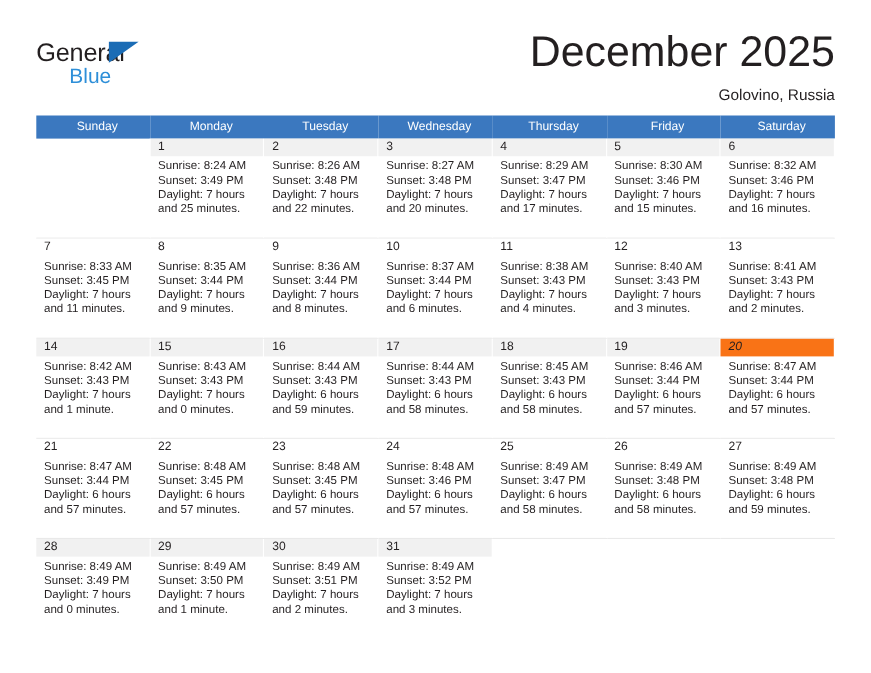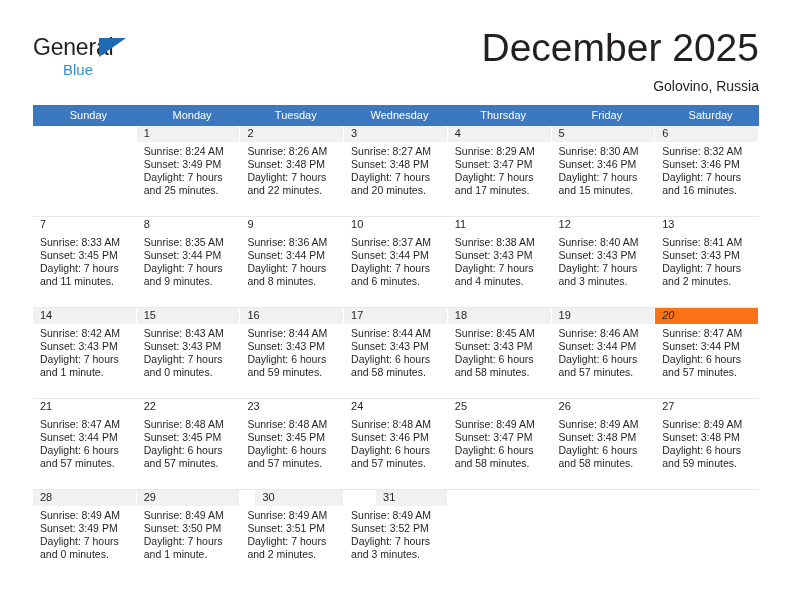--- a/index.html
+++ b/index.html
@@ -52,21 +52,21 @@
     top: 3px;
     width: 0;
     height: 0;
     border-left: 27px solid #1b6cb5;
     border-bottom: 19px solid transparent;
   }
   .logo-blue {
     position: absolute;
     left: 30px;
     top: 22px;
-    font-size: 15px;
+    font-size: 19px;
     color: #2e8fd8;
     line-height: 25px;
   }
   .title-block {
     position: absolute;
     right: 0;
     top: 0;
     text-align: right;
   }
   .cal-title {
@@ -495,32 +495,32 @@
               <div class="details">
                 <div>Sunrise: 8:49 AM</div>
                 <div>Sunset: 3:50 PM</div>
                 <div>Daylight: 7 hours</div>
                 <div>and 1 minute.</div>
               </div>
             </div>
           </td>
           <td>
             <div class="daycell shaded">
-              <div class="daynum-bar" style="background: rgb(241, 241, 241); margin-left: 15px;">30</div>
+              <div class="daynum-bar" style="background: rgb(241, 241, 241);">30</div>
               <div class="details">
                 <div>Sunrise: 8:49 AM</div>
                 <div>Sunset: 3:51 PM</div>
                 <div>Daylight: 7 hours</div>
                 <div>and 2 minutes.</div>
               </div>
             </div>
           </td>
           <td>
             <div class="daycell shaded">
-              <div class="daynum-bar" style="background: rgb(241, 241, 241); margin-left: 32px;">31</div>
+              <div class="daynum-bar" style="background: rgb(241, 241, 241);">31</div>
               <div class="details">
                 <div>Sunrise: 8:49 AM</div>
                 <div>Sunset: 3:52 PM</div>
                 <div>Daylight: 7 hours</div>
                 <div>and 3 minutes.</div>
               </div>
             </div>
           </td>
           <td>
             <div class="daycell shaded empty"></div>

